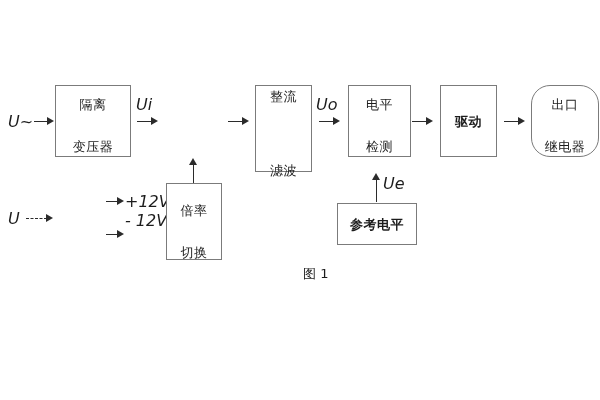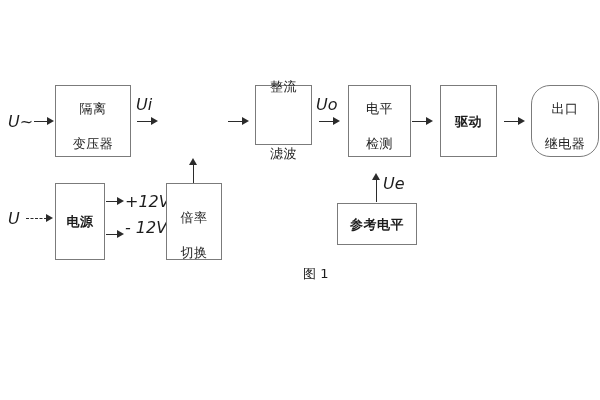--- a/index.html
+++ b/index.html
@@ -30,21 +30,21 @@
     font-size: 13px;
     line-height: 1.0;
   }
   .block .ln {
     display: block;
     white-space: nowrap;
     letter-spacing: 0.5px;
     margin-top: 9px;
   }
   .block .ln + .ln {
-    margin-top: 22px;
+    margin-top: 29px;
   }
   .block.one-line .ln { margin-top: 0; font-weight: bold; }
 
   
   .lbl {
     position: absolute;
     color: #1c1c1c;
     font-size: 13px;
     white-space: nowrap;
     line-height: 1;
@@ -104,21 +104,21 @@
   </div>
 
   <div class="lbl big" style="left:136px; top:97px;">Ui</div>
   <div class="hline" style="left:137px; top:121px; width:15px;"></div>
   <div class="arrow-r" style="left:151px; top:116.5px;"></div>
 
 
   <div class="hline" style="left:228px; top:121px; width:15px;"></div>
   <div class="arrow-r" style="left:242px; top:116.5px;"></div>
 
-  <div class="block" style="left:255px; top:85px; width:57px; height:60px;gap:32px;">
+  <div class="block" style="left:255px; top:85px; width:57px; height:87px;gap:32px;">
     <span class="ln">整流</span>
     <span class="ln">滤波</span>
   </div>
 
   <div class="lbl big" style="left:316px; top:97px;">Uo</div>
   <div class="hline" style="left:319px; top:121px; width:15px;"></div>
   <div class="arrow-r" style="left:333px; top:116.5px;"></div>
 
   <div class="block" style="left:348px; top:85px; width:63px; height:72px;">
     <span class="ln">电平</span>
@@ -137,31 +137,28 @@
 
   <div class="block" style="left:531px; top:85px; width:68px; height:72px;border-radius:19px;">
     <span class="ln">出口</span>
     <span class="ln">继电器</span>
   </div>
 
   <div class="lbl big" style="left:8px; top:211px;">U</div>
   <div class="hline dashed" style="left:26px; top:218px; width:21px;"></div>
   <div class="arrow-r" style="left:46px; top:213.5px;"></div>
 
-  <div class="block one-line" style="left:55px; top:183px; width:50px; height:77px;">
-    <span class="ln">电源</span>
-  </div>
 
   <div class="hline" style="left:106px; top:201px; width:12px;"></div>
   <div class="arrow-r" style="left:117px; top:196.5px;"></div>
   <div class="lbl big" style="left:125px; top:194px;">+12V</div>
 
   <div class="hline" style="left:106px; top:234px; width:12px;"></div>
   <div class="arrow-r" style="left:117px; top:229.5px;"></div>
-  <div class="lbl big" style="left:125px; top:220px;">- 12V</div>
+  <div class="lbl big" style="left:125px; top:213px;">- 12V</div>
 
   <div class="block" style="left:166px; top:183px; width:56px; height:77px;justify-content:flex-end;">
     <span class="ln">倍率</span>
     <span class="ln">切换</span>
   </div>
 
   <div class="vline" style="left:193px; top:165px; height:18px;"></div>
   <div class="arrow-u" style="left:189px; top:158px;"></div>
 
   <div class="block one-line" style="left:337px; top:203px; width:80px; height:42px;">

